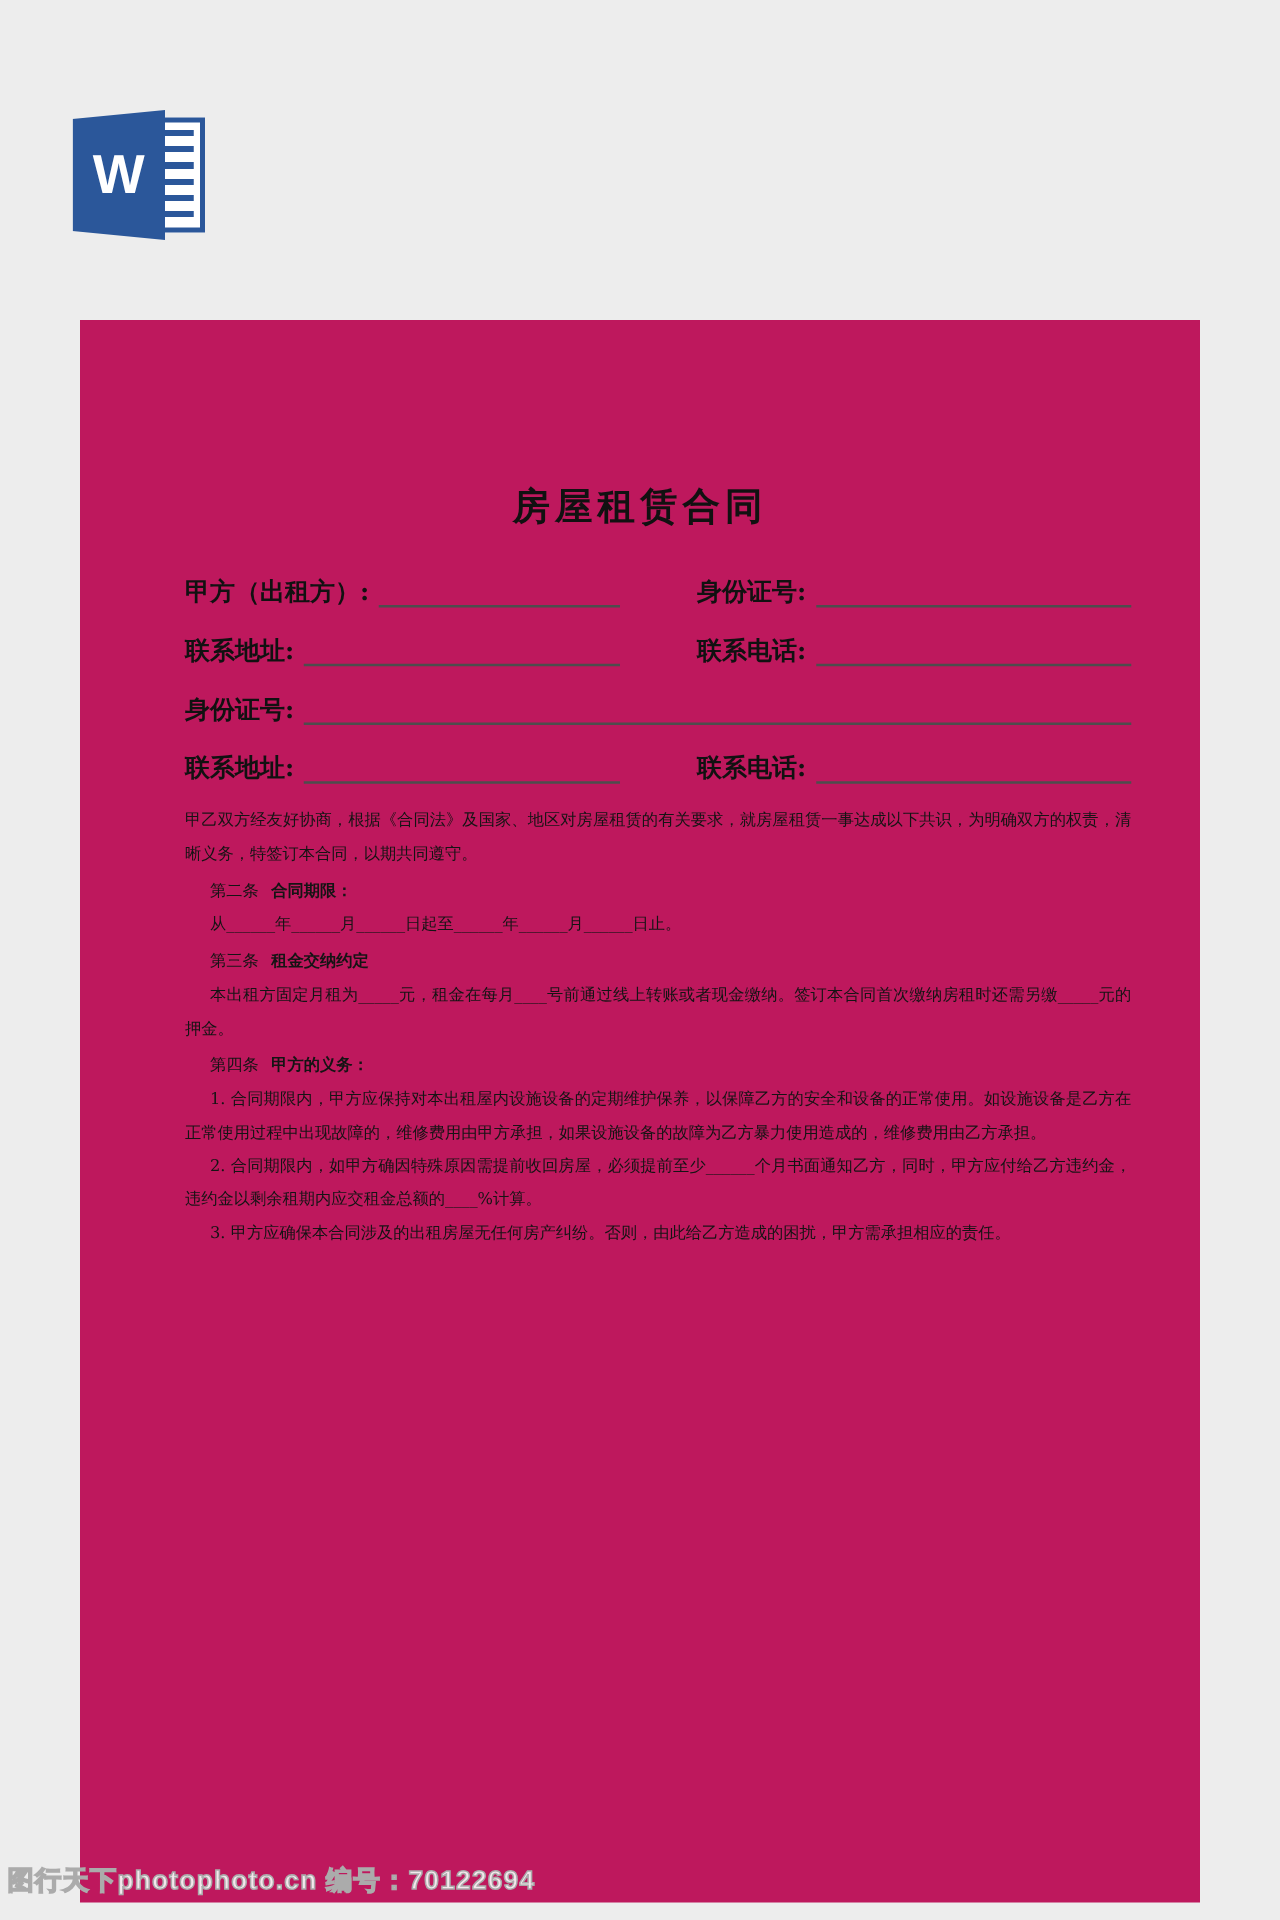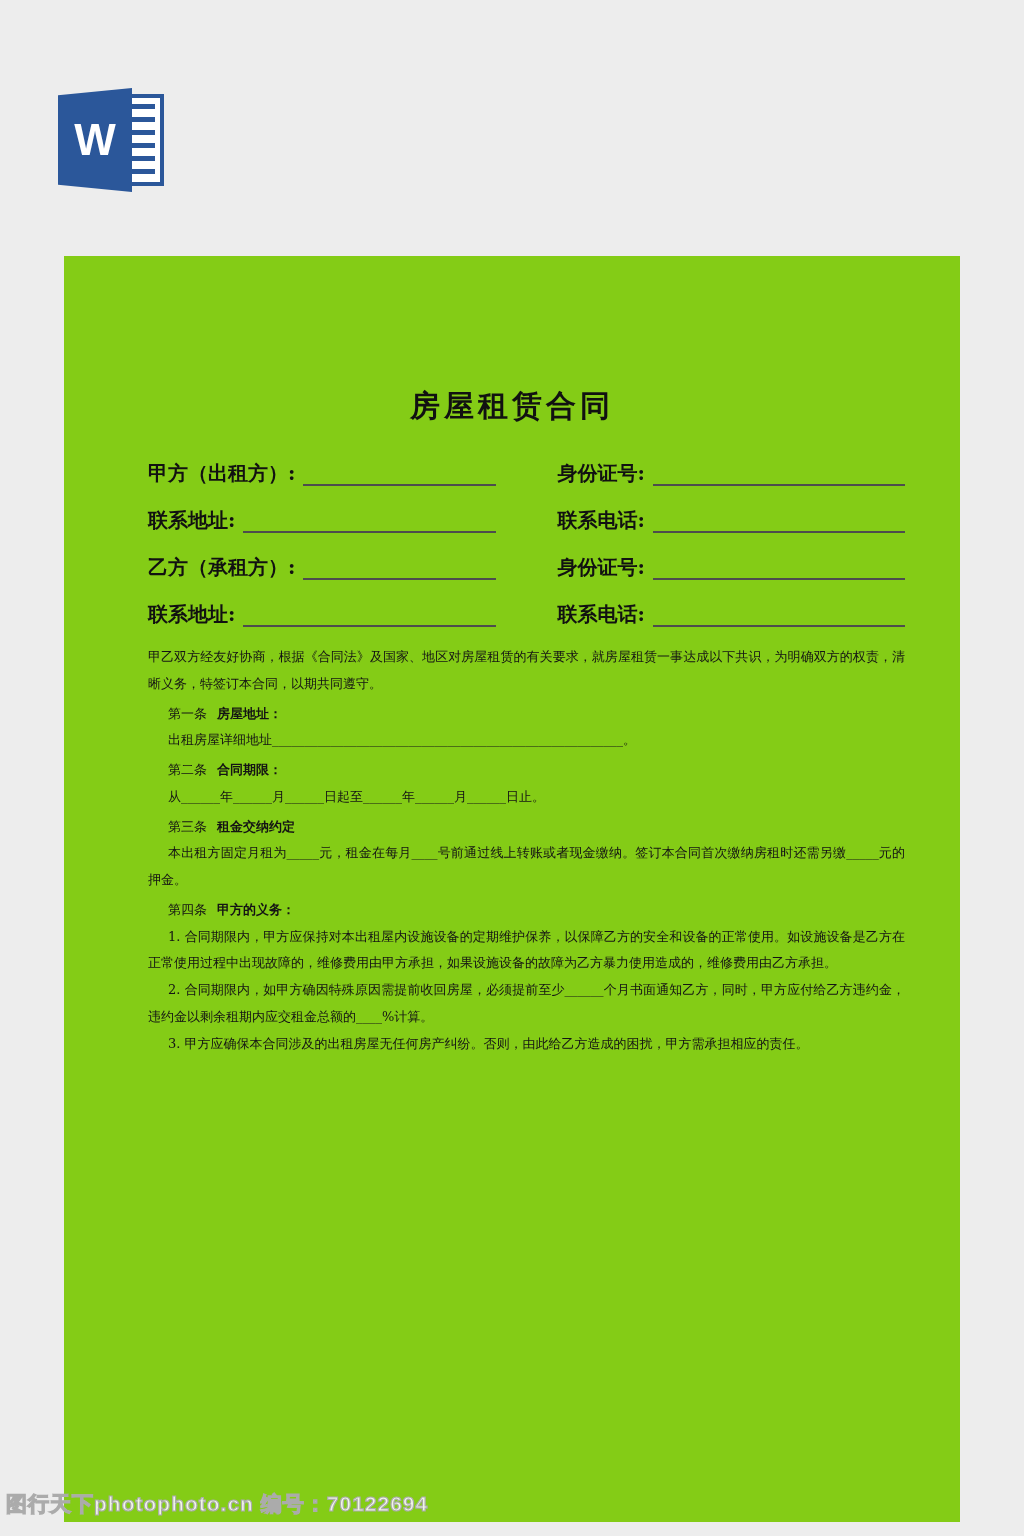--- a/index.html
+++ b/index.html
@@ -42,21 +42,21 @@
     letter-spacing: 1px; white-space: nowrap; line-height: 1.2;
   }
   .header-subtitle {
     margin-top: 8px; font-size: 26px; color: #3a3a3a; white-space: nowrap; line-height: 1.2;
   }
 
   
   .page {
     position: absolute; left: 64px; top: 256px;
     width: 896px; height: 1266px;
-    background: #84cc16;
+    background: #be185d;
   }
   .page-inner { padding: 132px 55px 0 84px; width: 100%; height: 100%; }
   .doc-title {
     margin: 0 -55px 0 -84px;
     text-align: center;
     font-family: "DejaVu Serif", "Liberation Serif", serif;
     font-weight: bold; font-size: 30px; color: #111111;
     letter-spacing: 4px; line-height: 1.2;
   }
 
@@ -132,49 +132,39 @@
             <span class="f-label">联系地址:</span>
             <span class="blank-line"></span>
           </div>
           <div class="form-field">
             <span class="f-label">联系电话:</span>
             <span class="blank-line"></span>
           </div>
         </div>
         <div class="form-row">
           <div class="form-field">
-            <span class="f-label">乙方（承租方）:</span>
-            <span class="blank-line"></span>
-          </div>
-          <div class="form-field">
             <span class="f-label">身份证号:</span>
             <span class="blank-line"></span>
           </div>
         </div>
         <div class="form-row">
           <div class="form-field">
             <span class="f-label">联系地址:</span>
             <span class="blank-line"></span>
           </div>
           <div class="form-field">
             <span class="f-label">联系电话:</span>
             <span class="blank-line"></span>
           </div>
         </div>
       </div>
 
       <div class="doc-body">
         <p class="intro">甲乙双方经友好协商，根据《合同法》及国家、地区对房屋租赁的有关要求，就房屋租赁一事达成以下共识，为明确双方的权责，清晰义务，特签订本合同，以期共同遵守。</p>
 
-        <div class="clause">
-          <p class="clause-heading">
-            <span class="c-num">第一条</span><span class="c-title">房屋地址：</span>
-          </p>
-          <p class="c-para">出租房屋详细地址______________________________________________________。</p>
-        </div>
 
         <div class="clause">
           <p class="clause-heading">
             <span class="c-num">第二条</span><span class="c-title">合同期限：</span>
           </p>
           <p class="c-para">从______年______月______日起至______年______月______日止。</p>
         </div>
 
         <div class="clause">
           <p class="clause-heading">

